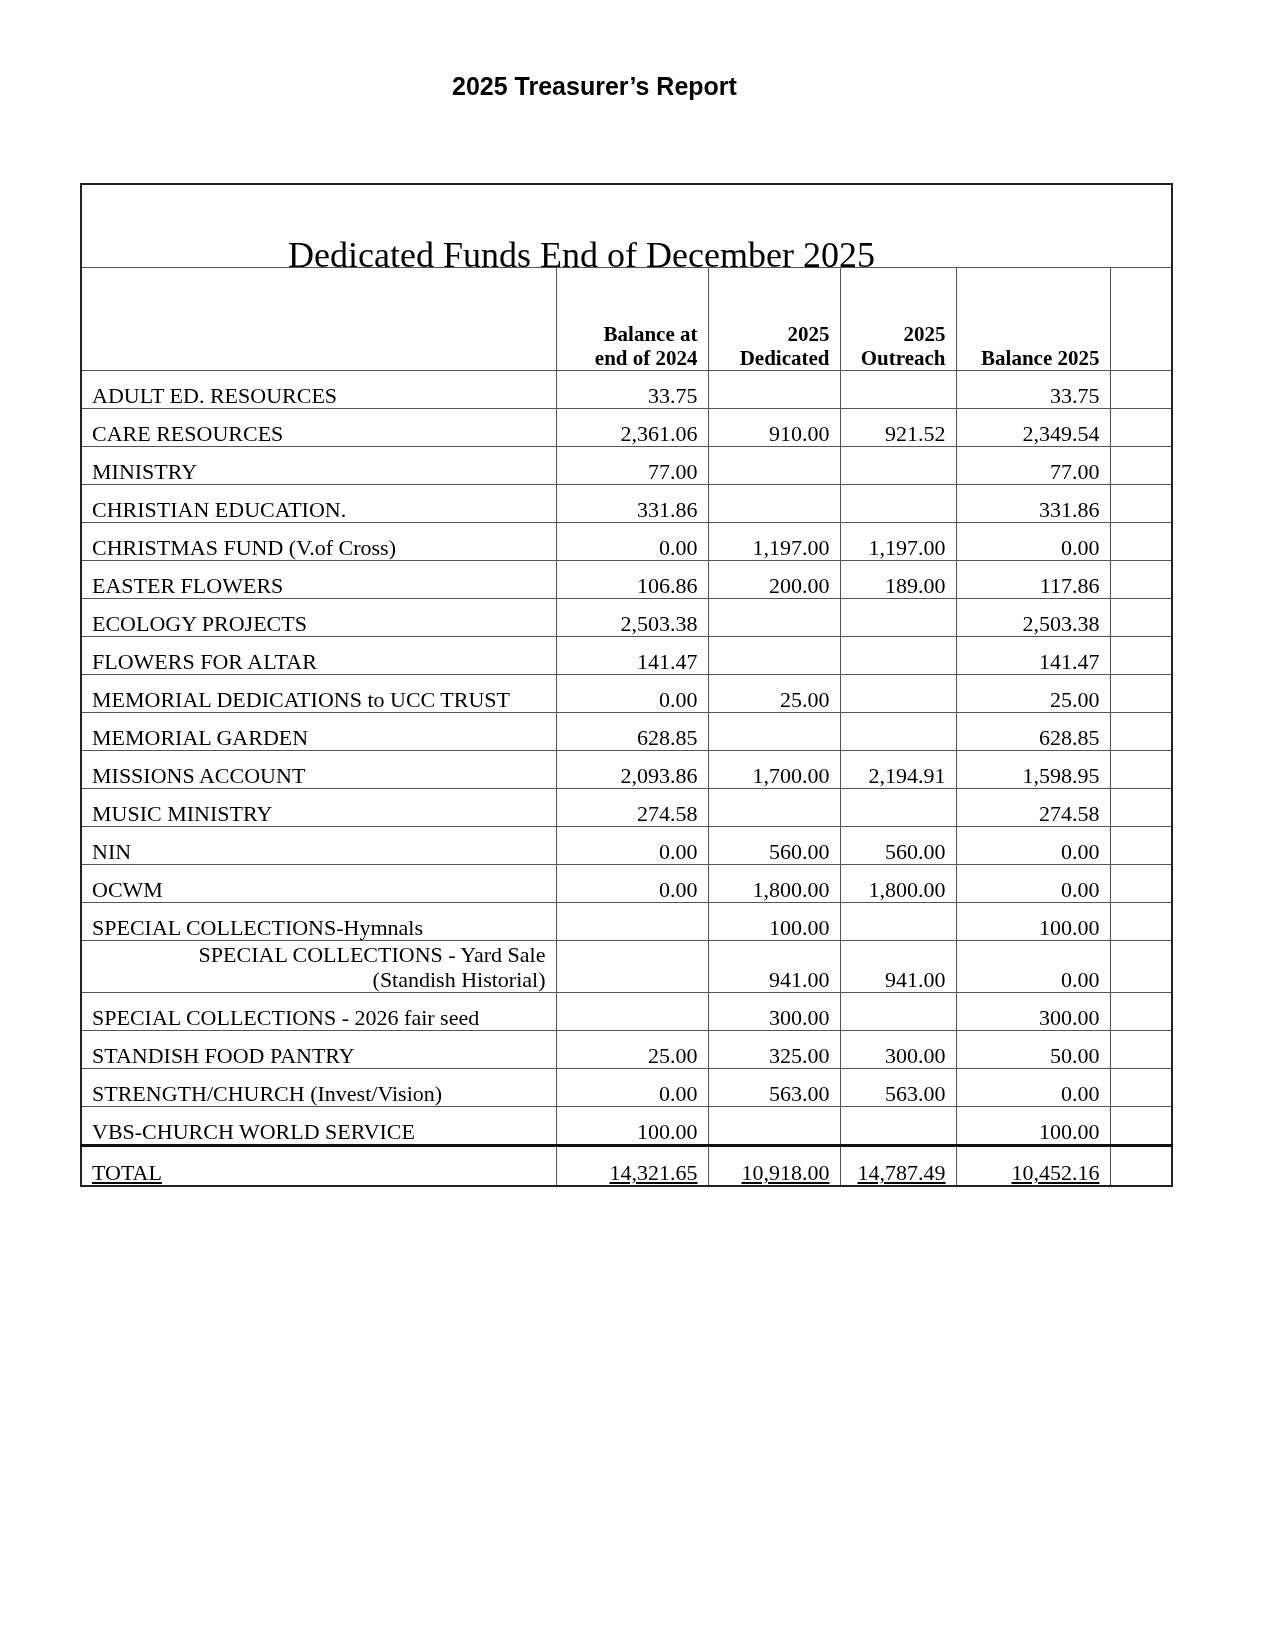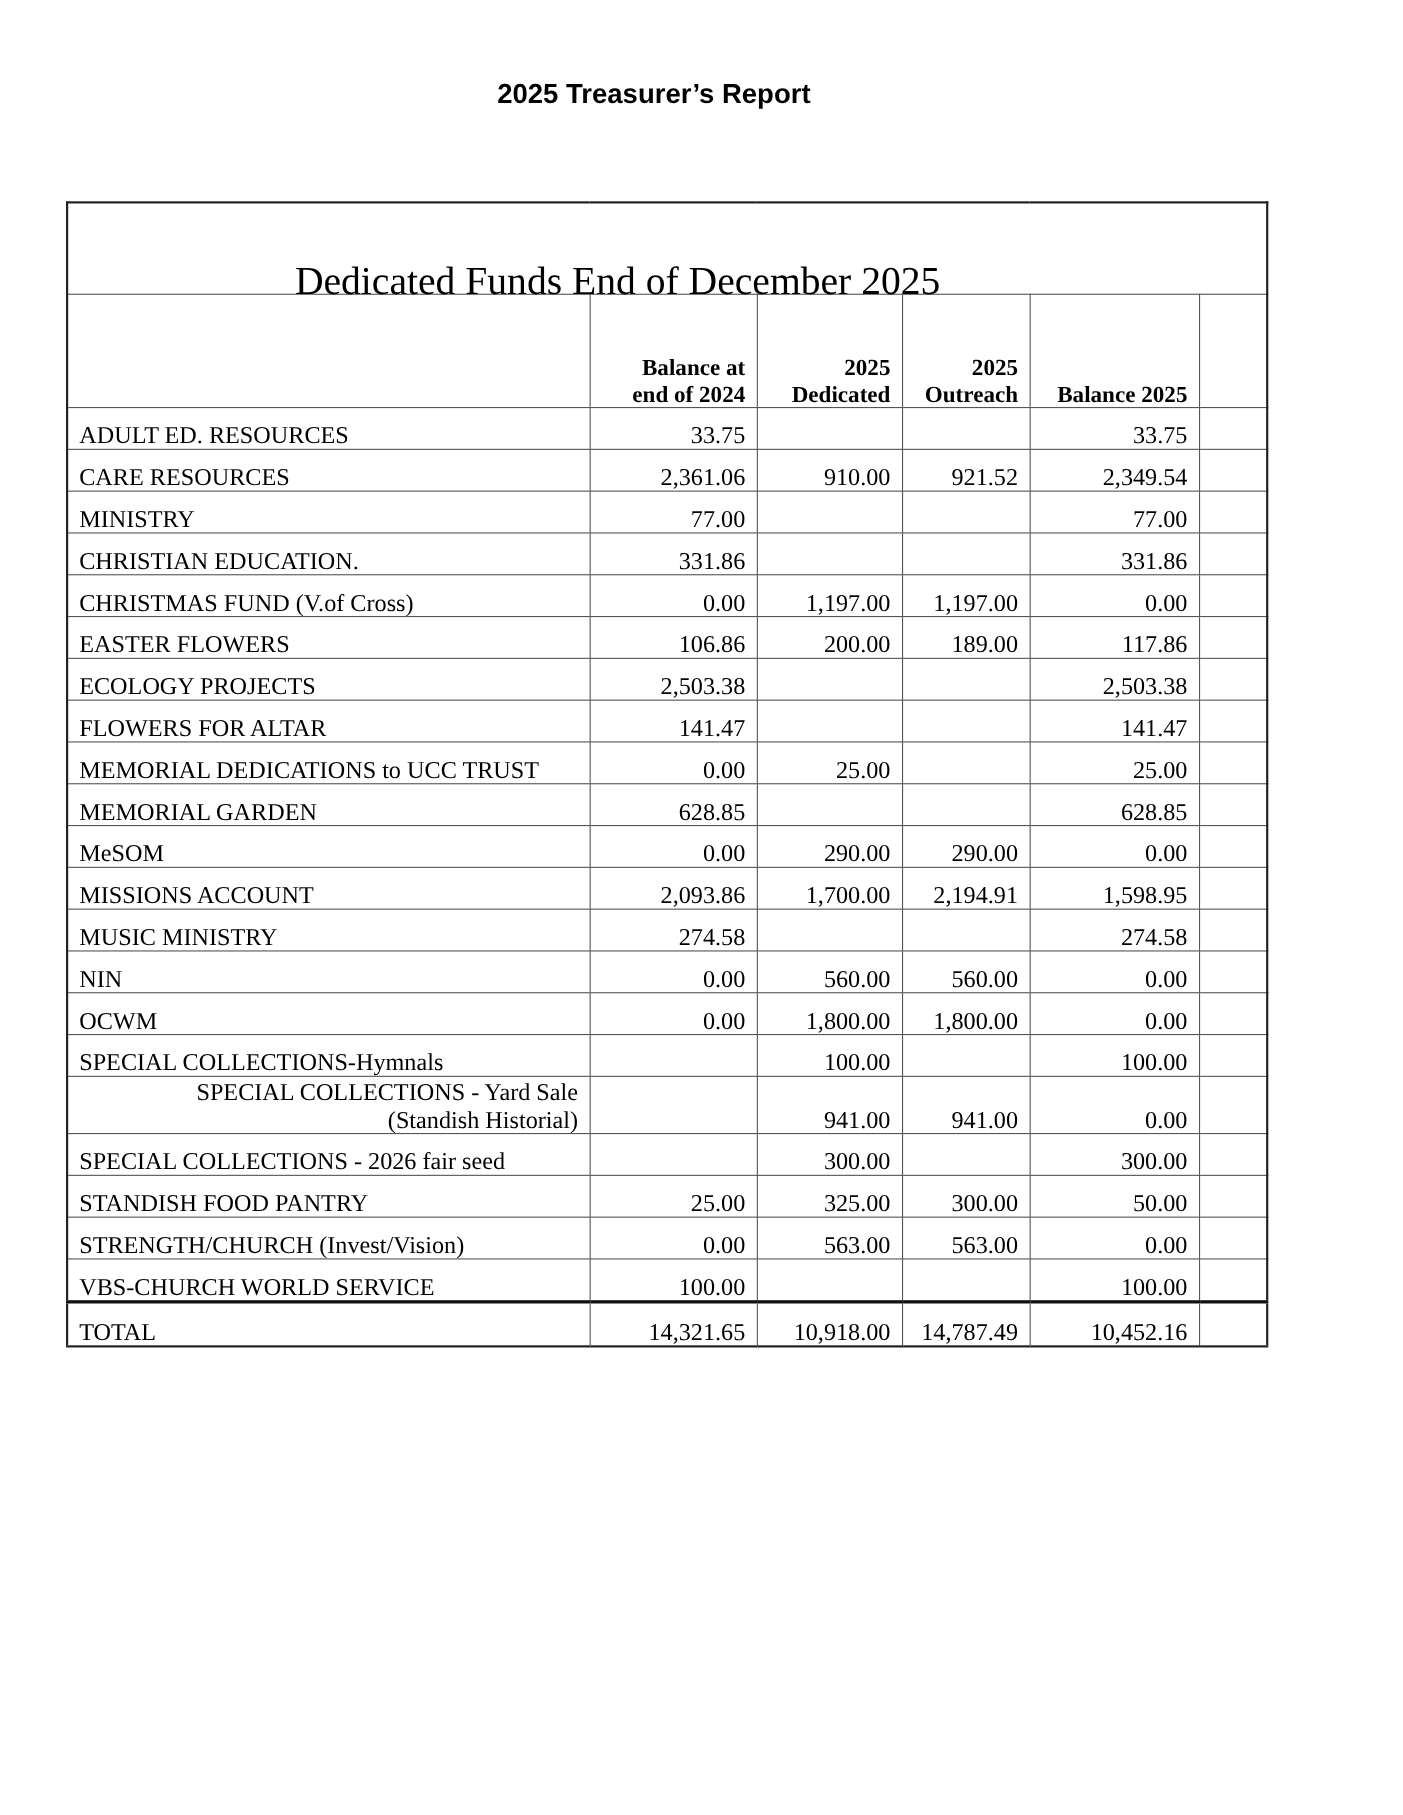--- a/index.html
+++ b/index.html
@@ -4,21 +4,21 @@
 <style>
   html, body { margin: 0; padding: 0; background: #ffffff; }
   body { width: 1275px; height: 1650px; position: relative; overflow: hidden; color: #000; }
   .report-title {
     position: absolute; left: 0; top: 72px; width: 1275px;
     padding-left: 0; text-align: left;
     font-family: "Liberation Sans", sans-serif; font-weight: bold; font-size: 25px;
   }
   .report-title span { position: absolute; left: 452px; white-space: nowrap; }
   table.funds {
-    position: absolute; left: 60px; top: 183px;
+    position: absolute; left: 80px; top: 183px;
     border-collapse: collapse; table-layout: fixed;
     font-family: "Liberation Serif", serif; font-size: 22px;
     border: 2px solid #222;
   }
   table.funds td, table.funds th {
     border: 1px solid #555; padding: 0 10px; line-height: 24px;
   }
   .title-row td {
     height: 82px; vertical-align: bottom; text-align: center;
     font-size: 36px; padding-bottom: 2px; border-bottom: 1px solid #555;
@@ -27,21 +27,21 @@
   .header-row th {
     height: 102px; vertical-align: bottom; text-align: right; font-weight: bold;
     font-size: 21px; padding: 0 4px 1px 4px; line-height: 25px;
     border-bottom: 3px solid #111;
   }
   td.label { text-align: left; vertical-align: bottom; padding-left: 8px; padding-bottom: 2px; white-space: nowrap; margin-left: 48px; }
   td.num { text-align: right; vertical-align: bottom; padding-right: 10px; padding-bottom: 2px; white-space: nowrap; }
   tr.data-row td { height: 37px; }
   tr.data-row.two-line td { height: 51px; }
   tr.data-row td.label.two-line-label { white-space: normal; line-height: 25px; text-align: right; }
-  tr.total-row td { height: 38px; border-top: 3px solid #111; border-bottom: 2px solid #222; }
+  tr.total-row td { height: 38px; border-top: 3px solid #111; border-bottom: 2px solid #222; text-decoration: underline; }
   col.c0 { width: 475px; } col.c1 { width: 152px; } col.c2 { width: 132px; }
   col.c3 { width: 116px; } col.c4 { width: 154px; } col.c5 { width: 62px; }
 </style>
 </head>
 <body>
 
 <div class="report-title">
   <span>2025 Treasurer’s Report</span>
 </div>
 
@@ -140,28 +140,20 @@
       </tr>
       <tr class="data-row">
         <td class="label">MEMORIAL GARDEN</td>
         <td class="num">628.85</td>
         <td class="num"></td>
         <td class="num"></td>
         <td class="num">628.85</td>
         <td></td>
       </tr>
       <tr class="data-row">
-        <td class="label">MeSOM</td>
-        <td class="num">0.00</td>
-        <td class="num">290.00</td>
-        <td class="num">290.00</td>
-        <td class="num">0.00</td>
-        <td></td>
-      </tr>
-      <tr class="data-row">
         <td class="label">MISSIONS ACCOUNT</td>
         <td class="num">2,093.86</td>
         <td class="num">1,700.00</td>
         <td class="num">2,194.91</td>
         <td class="num">1,598.95</td>
         <td></td>
       </tr>
       <tr class="data-row">
         <td class="label">MUSIC MINISTRY</td>
         <td class="num">274.58</td>

